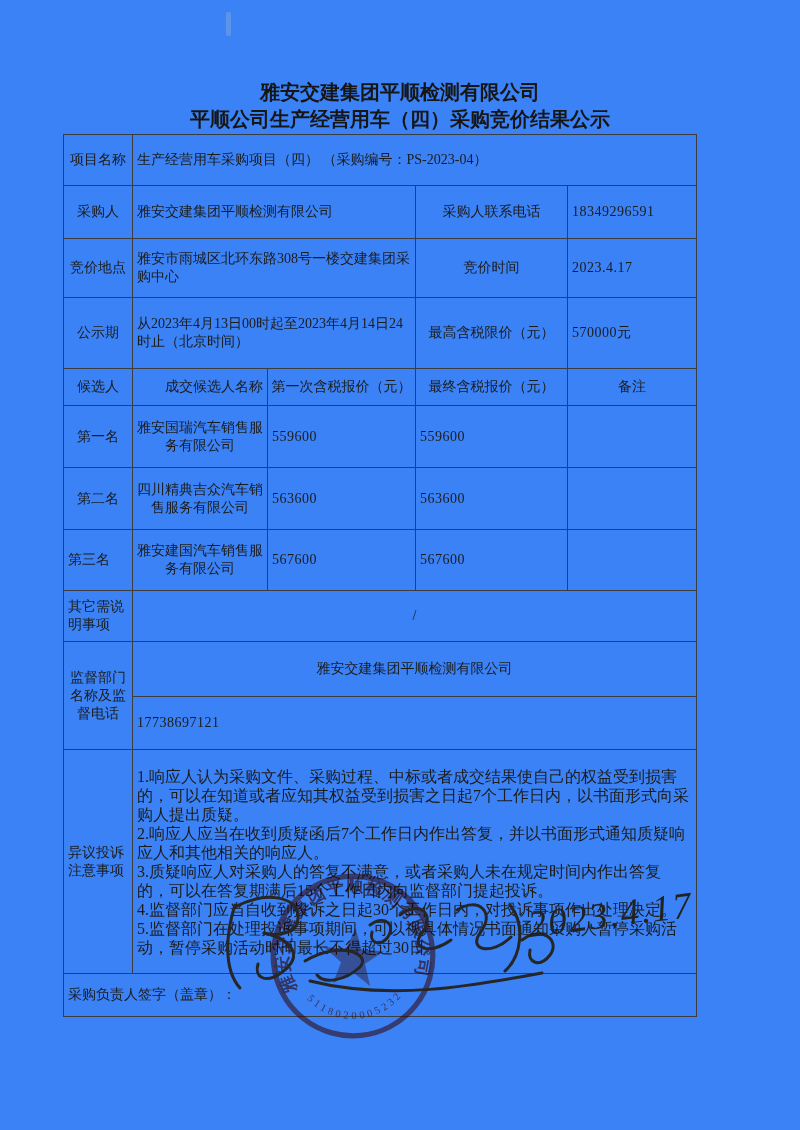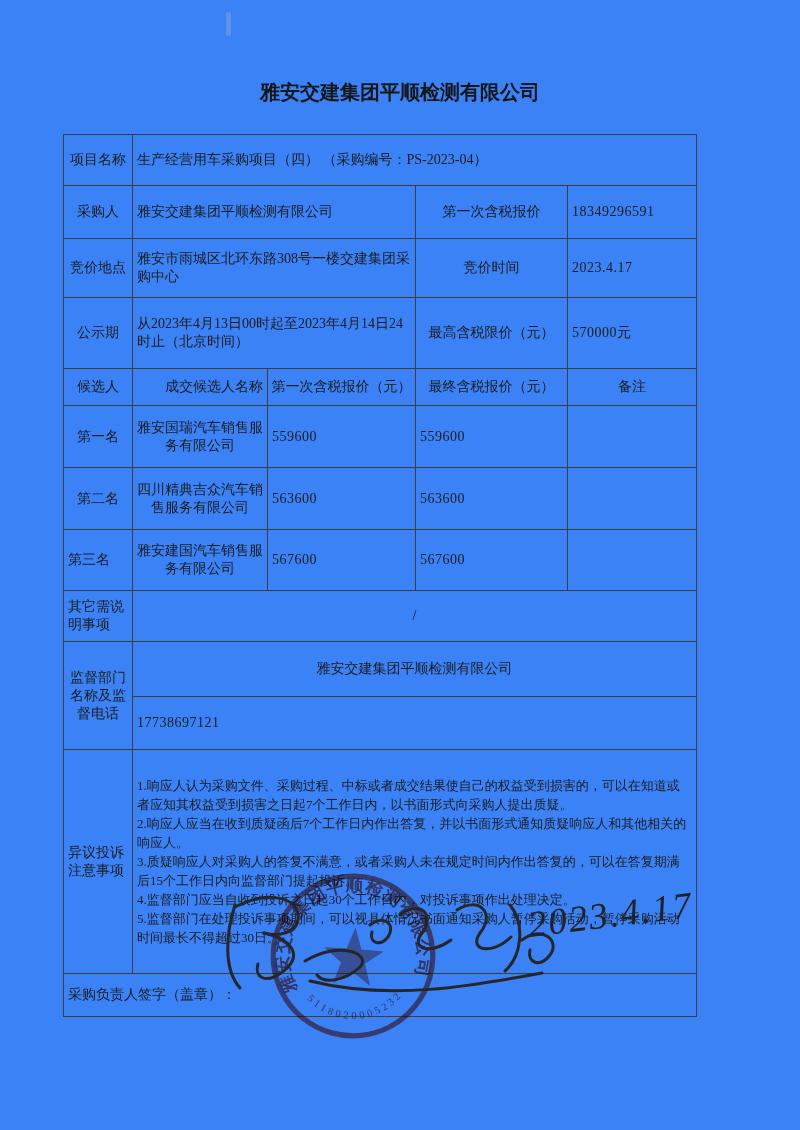--- a/index.html
+++ b/index.html
@@ -29,21 +29,21 @@
     padding:2px 4px;vertical-align:middle;
     overflow:hidden;
   }
   td.lbl{text-align:center;}
   td.lbl-left{text-align:left;padding-left:3px;}
   td.val-left{text-align:left;padding-left:6px;margin-top:19px;}
   td.ctr{text-align:center;}
   td.num{font-size:14.5px;letter-spacing:.5px;}
   td.hdr-right{text-align:right;padding-right:2px;}
   td.notice-cell{vertical-align:top;padding:16px 8px 4px 9px;}
-  .notice-line{font-size:13px;line-height:19px;text-align:left;}
+  .notice-line{font-size:16px;line-height:19px;text-align:left;}
   
   .stamp{
     position:absolute;left:248px;top:851px;width:210px;height:210px;
     transform:rotate(-6deg);
     mix-blend-mode:multiply;opacity:.92;
     pointer-events:none;
   }
   
   .signature-ink{
     position:absolute;left:210px;top:885px;width:500px;height:130px;
@@ -59,41 +59,42 @@
 </style>
 </head>
 <body>
 
 <div class="page">
 
   <div class="scan-artifact"></div>
 
   <div class="titles">
     <div>雅安交建集团平顺检测有限公司</div>
+    <div>平顺公司生产经营用车（四）采购竞价结果公示</div>
   </div>
 
   <table class="doc">
     <colgroup>
       <col style="width:69px">
         <col style="width:135px">
         <col style="width:148px">
       <col style="width:152px">
         <col style="width:129px">
     </colgroup>
     <tbody>
 
       <tr>
         <td class="lbl" style="height:46px">项目名称</td>
         <td class="val-left" colspan="4">生产经营用车采购项目（四） （采购编号：PS-2023-04）</td>
       </tr>
 
       <tr>
         <td class="lbl" style="height:48px">采购人</td>
         <td class="val-left" colspan="2">雅安交建集团平顺检测有限公司</td>
-        <td class="ctr">第一次含税报价</td>
+        <td class="ctr">采购人联系电话</td>
         <td class="num">18349296591</td>
       </tr>
 
       <tr>
         <td class="lbl" style="height:54px">竞价地点</td>
         <td class="val-left" colspan="2">雅安市雨城区北环东路308号一楼交建集团采购中心</td>
         <td class="ctr">竞价时间</td>
         <td class="num">2023.4.17</td>
       </tr>
 

